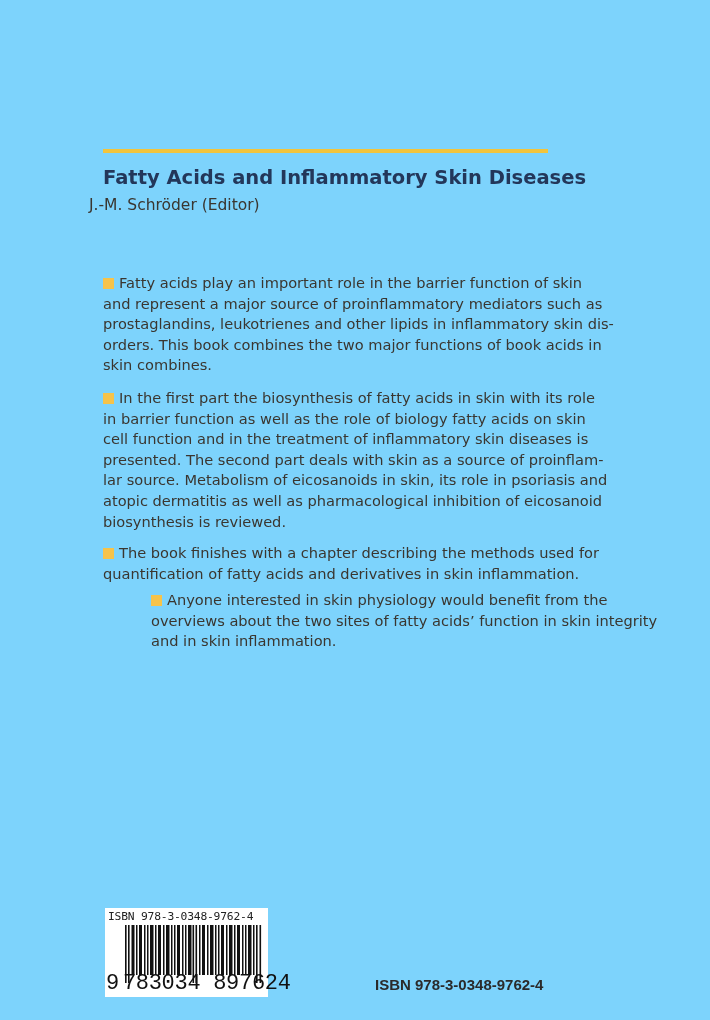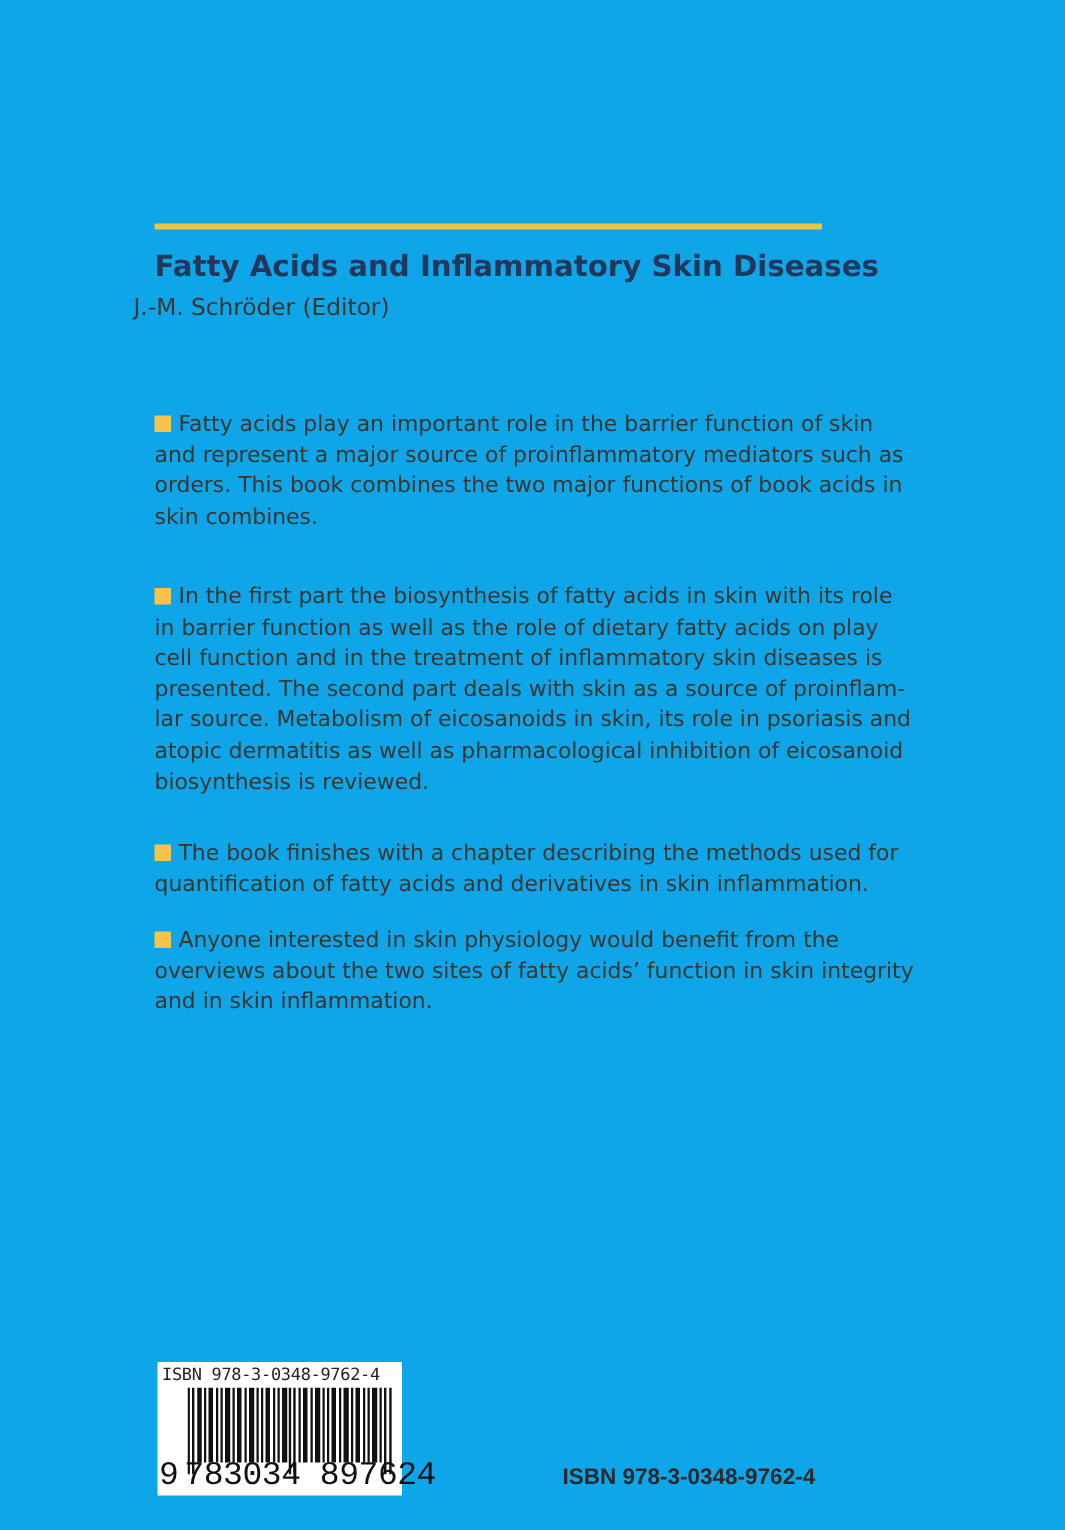--- a/index.html
+++ b/index.html
@@ -2,21 +2,21 @@
 <html><head>
   <meta charset="utf-8">
   <style>
     html, body { margin: 0; padding: 0; }
     body {
       width: 710px; height: 1020px;
       background: #fde68a;
       position: relative; overflow: hidden;
       font-family: "DejaVu Sans", sans-serif;
     }
-    .page { position: absolute; inset: 0; background: #0ea5e9; }
+    .page { position: absolute; inset: 0; background: #7dd3fc; }
     .rule {
       position: absolute; left: 103px; top: 149px;
       width: 445px; height: 4px; background: #f2c43c;
     }
     .title {
       position: absolute; left: 103px; top: 166px;
       font-size: 19.5px; font-weight: bold; color: #23375a;
       letter-spacing: 0px; white-space: nowrap;
     }
     .editor {
@@ -63,40 +63,41 @@
 <div class="page">
 
   <div class="rule"></div>
 
   <div class="title">Fatty Acids and Inflammatory Skin Diseases</div>
   <div class="editor">J.-M. Schröder (Editor)</div>
 
   <div class="para" style="top:273px;">
     <span class="line"><span class="bullet"></span><span>Fatty acids play an important role in the barrier function of skin</span></span>
     <span class="line">and represent a major source of proinflammatory mediators such as</span>
+    <span class="line">prostaglandins, leukotrienes and other lipids in inflammatory skin dis-</span>
     <span class="line">orders. This book combines the two major functions of book acids in</span>
     <span class="line">skin combines.</span>
   </div>
 
   <div class="para" style="top:388px;">
     <span class="line"><span class="bullet"></span><span>In the first part the biosynthesis of fatty acids in skin with its role</span></span>
-    <span class="line">in barrier function as well as the role of dietary fatty acids on play</span>
+    <span class="line">in barrier function as well as the role of biology fatty acids on skin</span>
     <span class="line">cell function and in the treatment of inflammatory skin diseases is</span>
     <span class="line">presented. The second part deals with skin as a source of proinflam-</span>
     <span class="line">lar source. Metabolism of eicosanoids in skin, its role in psoriasis and</span>
     <span class="line">atopic dermatitis as well as pharmacological inhibition of eicosanoid</span>
     <span class="line">biosynthesis is reviewed.</span>
   </div>
 
-  <div class="para" style="top:559px;text-align:center;">
+  <div class="para" style="top:543px;text-align:center;">
     <span class="line"><span class="bullet"></span><span>The book finishes with a chapter describing the methods used for</span></span>
     <span class="line">quantification of fatty acids and derivatives in skin inflammation.</span>
   </div>
 
-  <div class="para" style="top:617px;">
+  <div class="para" style="top:590px;margin-left:48px;">
     <span class="line"><span class="bullet"></span><span>Anyone interested in skin physiology would benefit from the</span></span>
     <span class="line">overviews about the two sites of fatty acids’ function in skin integrity</span>
     <span class="line">and in skin inflammation.</span>
   </div>
 
   <div class="barcode-box">
     <div class="barcode-top">ISBN 978-3-0348-9762-4</div>
     <svg class="bars" viewBox="0 0 138 58" preserveAspectRatio="none">
       <g fill="#111">
         <rect x="0" y="0" width="1.6" height="58"></rect>

